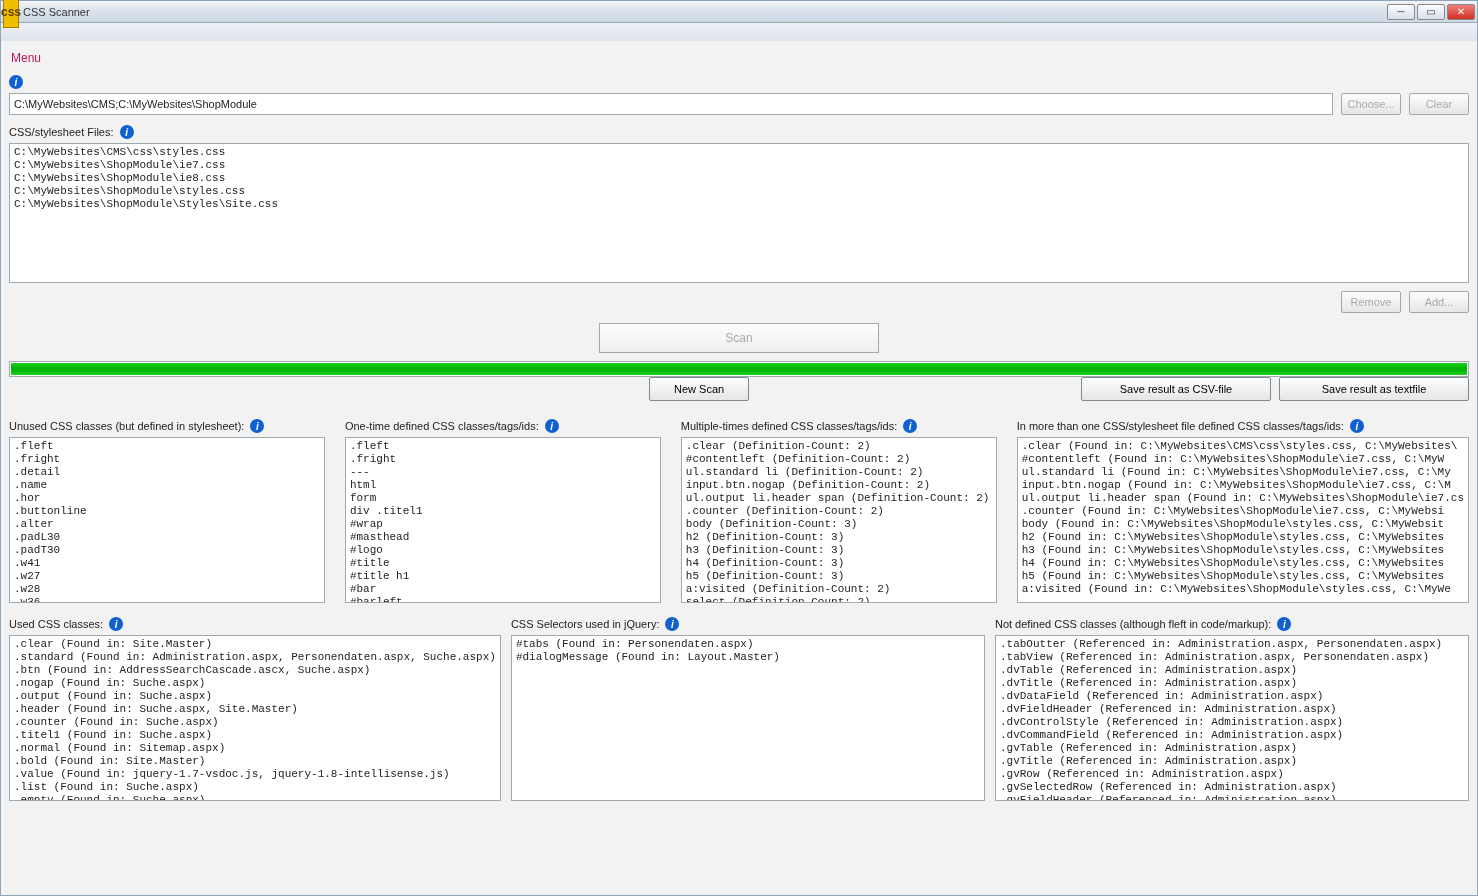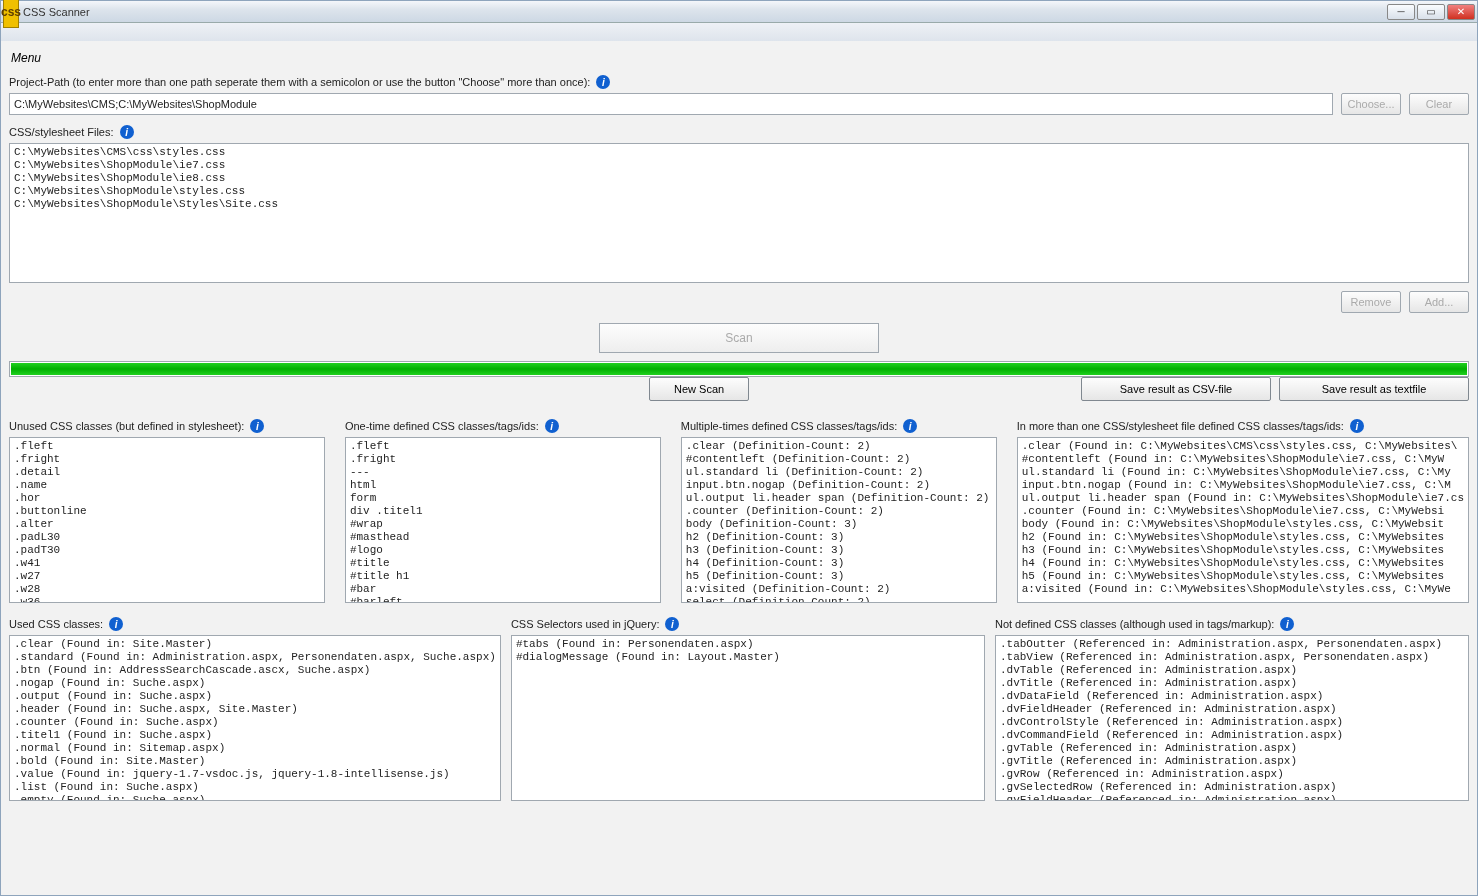--- a/index.html
+++ b/index.html
@@ -63,21 +63,21 @@
   padding:4px 8px 8px 8px;
   overflow:hidden;
 }
 .section-label { font-size:11px; color:#222; margin: 10px 0 4px 0; display:flex; align-items:center; gap:6px;}
 .info-icon {
   width:14px;height:14px;border-radius:50%;
   background:#1060d0;color:#fff;font-weight:bold;font-size:10px;
   display:inline-flex;align-items:center;justify-content:center;
   font-style:italic;
 }
-.menu-label { font-size:12px; color:#000000; padding:6px 0 0 2px;font-style:italic; }
+.menu-label { font-size:12px; color:#be185d; padding:6px 0 0 2px; }
 .text-input, .list-box {
   width:100%;
   background:#fff;
   border:1px solid #a0a8b0;
   font-family:inherit;
   font-size:11px;
   color:#222;
 }
 .text-input { height:22px; padding:2px 4px; }
 .row { display:flex; align-items:center; gap:8px;border-radius:6px; }
@@ -160,21 +160,20 @@
   <div class="menu-strip">
     <span>&nbsp;</span>
       <span>&nbsp;</span>
       <span>&nbsp;</span>
       <span>&nbsp;</span>
   </div>
   <div class="client-area">
     <div class="menu-label">Menu</div>
 
     <div class="section-label">
-      <span>Project-Path (to enter more than one path seperate them with a semicolon or use the button "Choose" more than once):</span>
       <span class="info-icon">i</span>
     </div>
     <div class="row">
       <input class="text-input" value="C:\MyWebsites\CMS;C:\MyWebsites\ShopModule" style="">
       <button class="small-btn disabled">Choose...</button>
       <button class="small-btn disabled">Clear</button>
     </div>
 
     <div class="section-label">
       <span>CSS/stylesheet Files:</span>
@@ -244,21 +243,21 @@
       </div>
       <div class="result-box">
         <div class="section-label">
           <span>CSS Selectors used in jQuery:</span>
           <span class="info-icon">i</span>
         </div>
         <div class="list-box horz" id="jquery-list"><div class="item">#tabs (Found in: Personendaten.aspx)</div><div class="item">#dialogMessage (Found in: Layout.Master)</div></div>
       </div>
       <div class="result-box">
         <div class="section-label">
-          <span>Not defined CSS classes (although used in tags/markup):</span>
+          <span>Not defined CSS classes (although fleft in code/markup):</span>
           <span class="info-icon">i</span>
         </div>
         <div class="list-box horz" id="notdefined-list"><div class="item">.tabOutter (Referenced in: Administration.aspx, Personendaten.aspx)</div><div class="item">.tabView (Referenced in: Administration.aspx, Personendaten.aspx)</div><div class="item">.dvTable (Referenced in: Administration.aspx)</div><div class="item">.dvTitle (Referenced in: Administration.aspx)</div><div class="item">.dvDataField (Referenced in: Administration.aspx)</div><div class="item">.dvFieldHeader (Referenced in: Administration.aspx)</div><div class="item">.dvControlStyle (Referenced in: Administration.aspx)</div><div class="item">.dvCommandField (Referenced in: Administration.aspx)</div><div class="item">.gvTable (Referenced in: Administration.aspx)</div><div class="item">.gvTitle (Referenced in: Administration.aspx)</div><div class="item">.gvRow (Referenced in: Administration.aspx)</div><div class="item">.gvSelectedRow (Referenced in: Administration.aspx)</div><div class="item">.gvFieldHeader (Referenced in: Administration.aspx)</div></div>
       </div>
     </div>
 
   </div>
 </div>
 
 </body></html>

